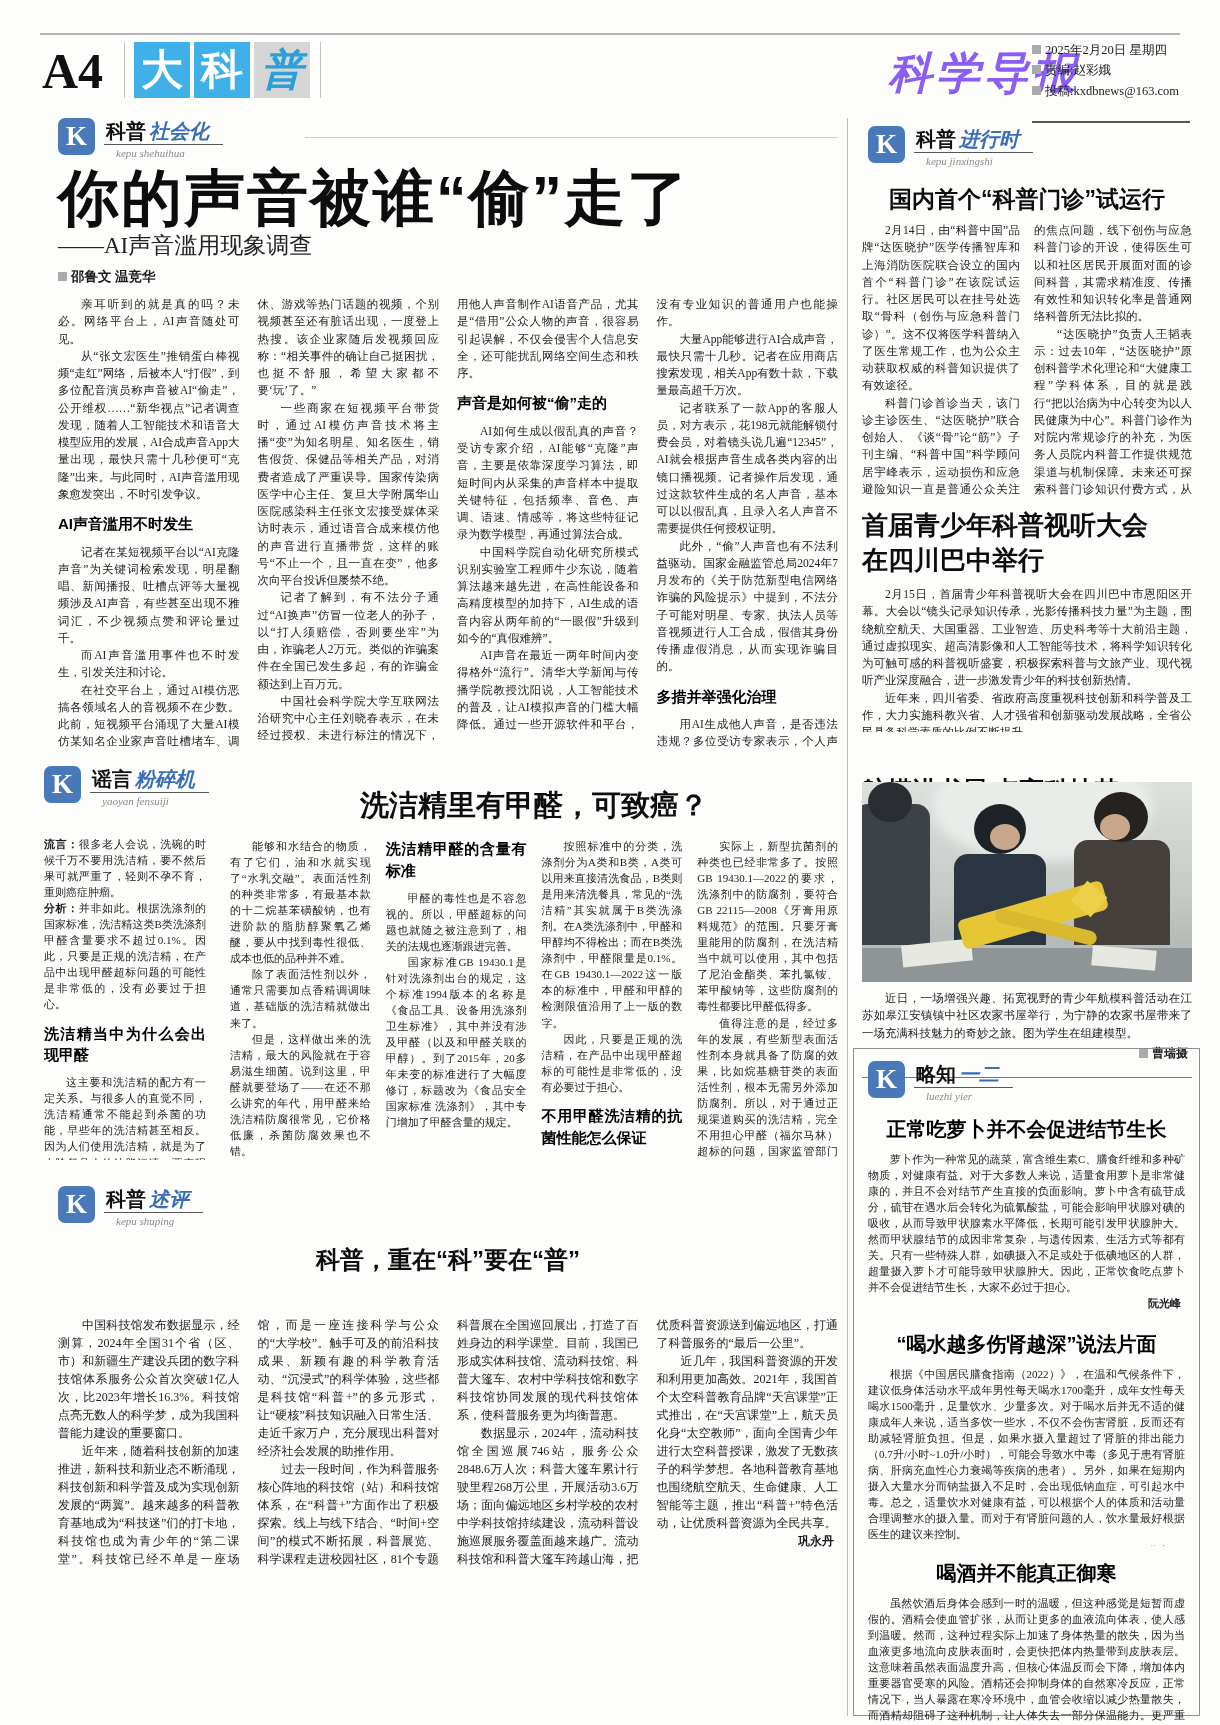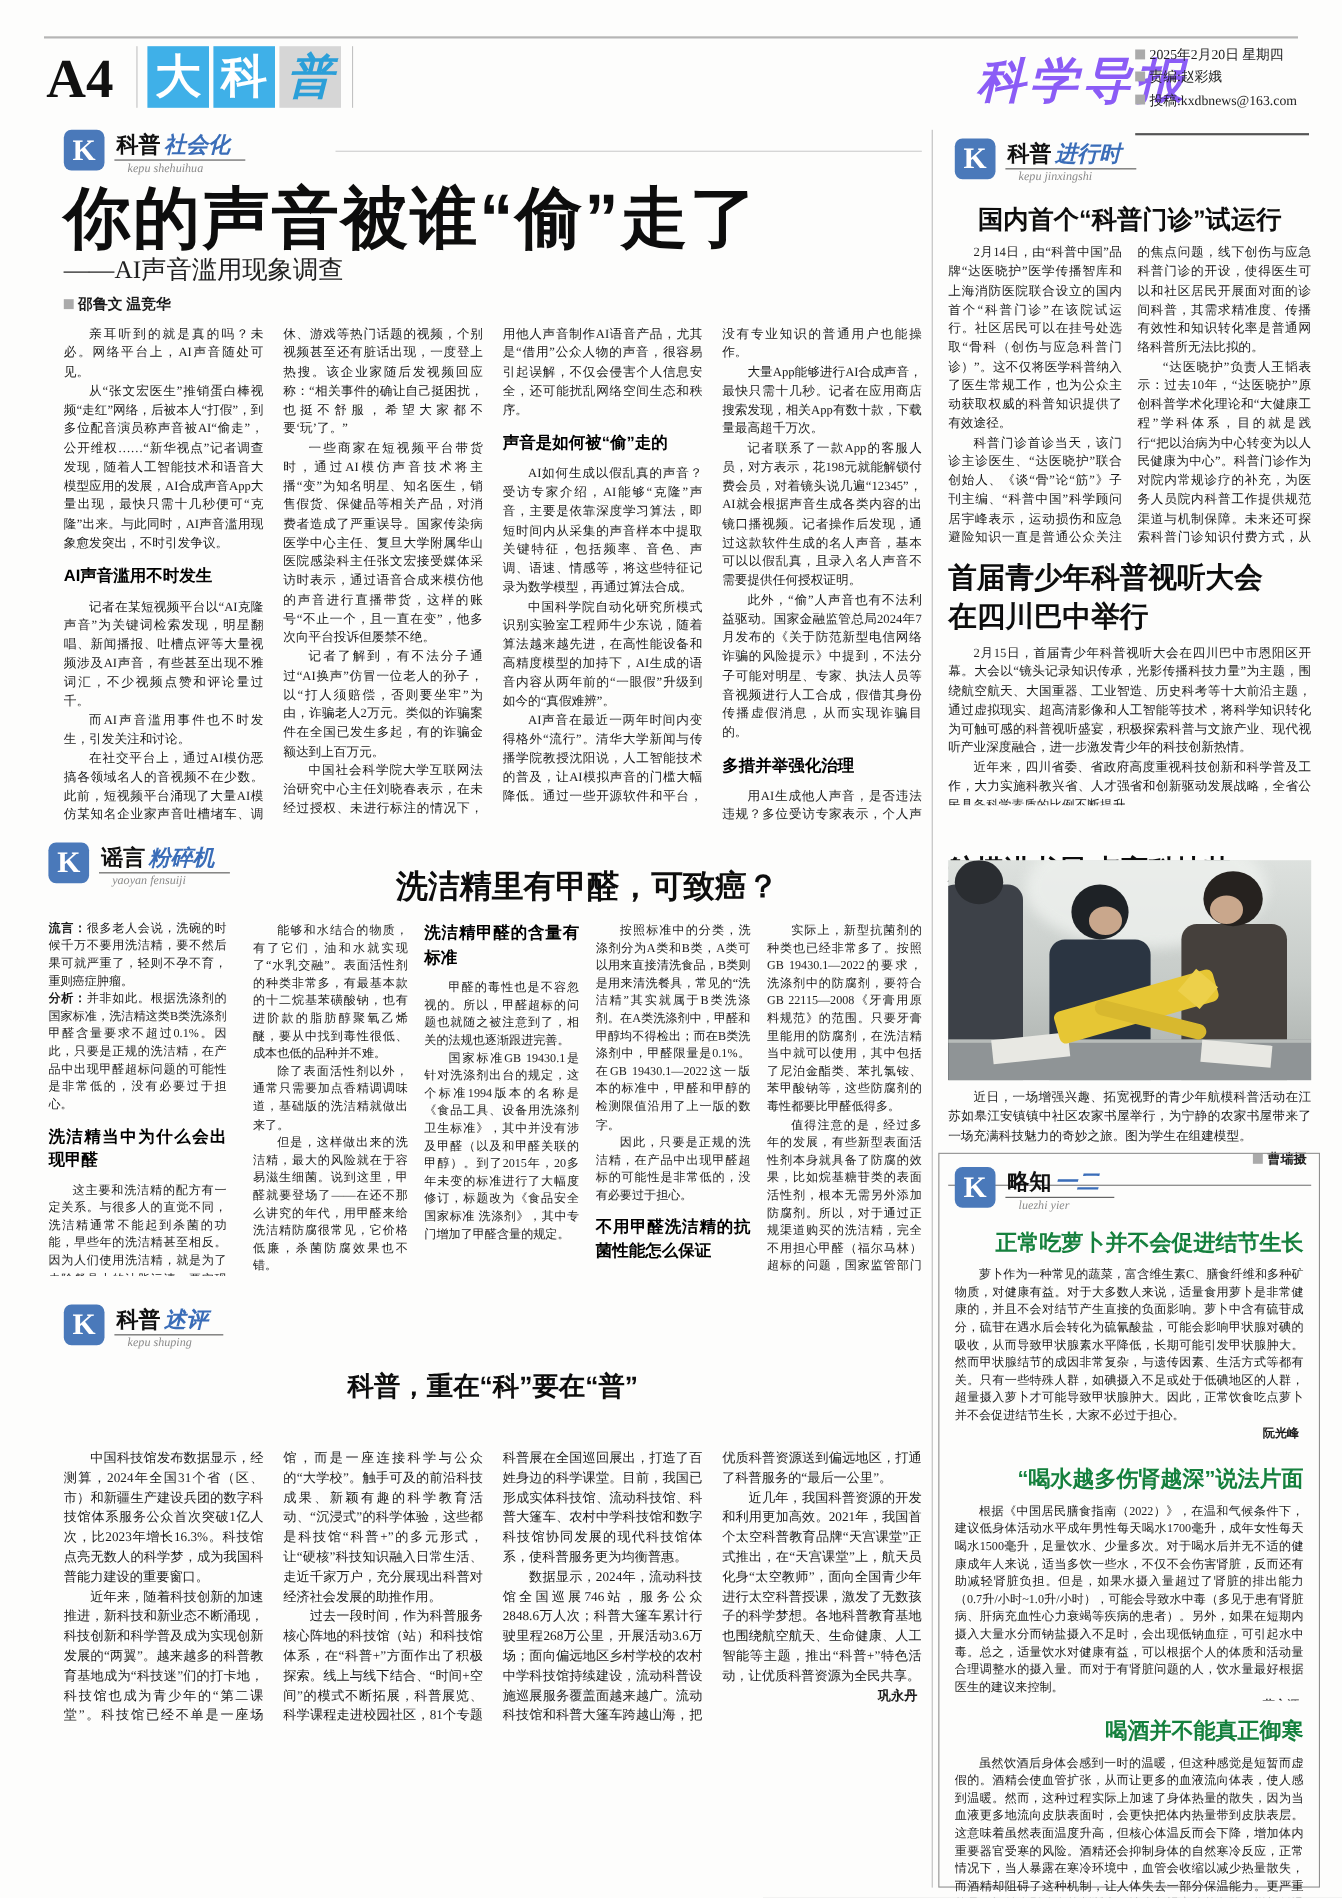--- a/index.html
+++ b/index.html
@@ -61,21 +61,21 @@
   .ph-table{position:absolute;left:0;bottom:0;width:330px;height:34px;background:#8f9496;border-top:3px solid #b7bcba;}
   .ph-paper{position:absolute;background:#e8e8e3;}
   .ph-wing{position:absolute;background:#e6c634;}
   .cap-credit{display:flex;justify-content:flex-end;align-items:center;border-bottom:1px solid #777;
               padding:3px 4px 15px 0;font-size:12px;font-weight:bold;color:#222;}
 
   
   .tipbox{position:absolute;left:853px;top:1048px;width:347px;height:668px;border:1px solid #8f8f8f;
           box-sizing:border-box;padding:12px 14px;}
   .tip-title{font-family:"Liberation Sans","DejaVu Sans",sans-serif;font-weight:bold;font-size:20px;
-             text-align:right;margin:14px 0 8px;color:#15803d;}
+             text-align:center;margin:14px 0 8px;color:#000000;}
 </style>
 </head>
 <body>
 
 <div class="page">
 
   <div class="top-rule"></div>
   <div class="page-num">A4</div>
   <div class="logo-sep" style="left:124px;"></div>
   <div class="logo-sq logo-blue" style="left:134px;">大</div>

